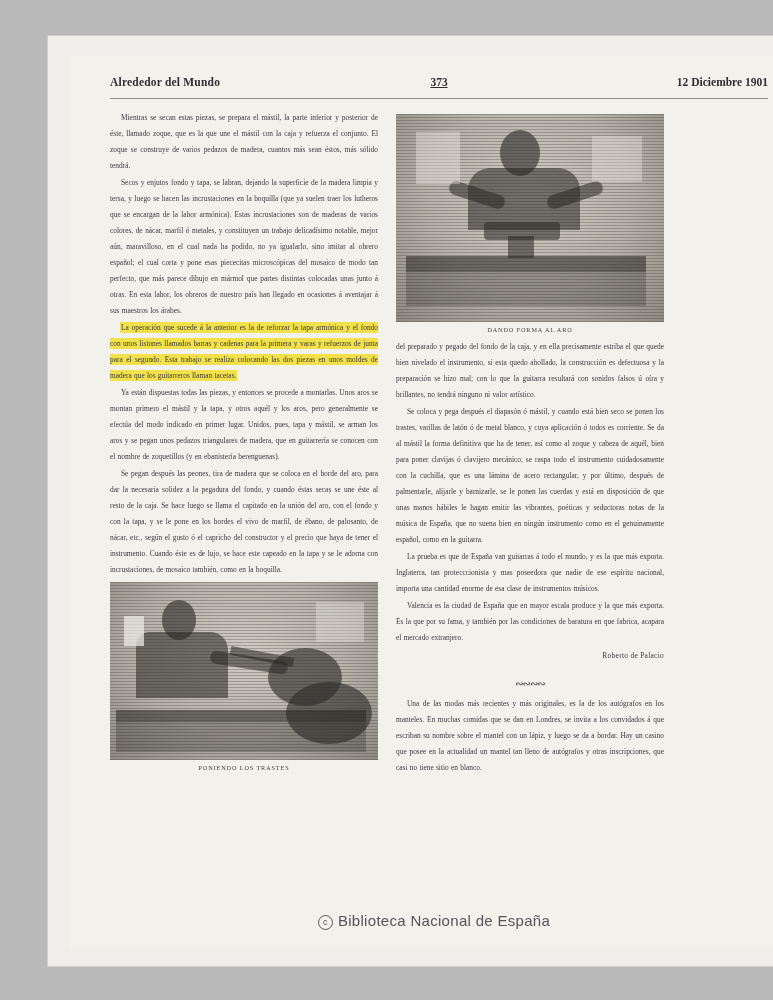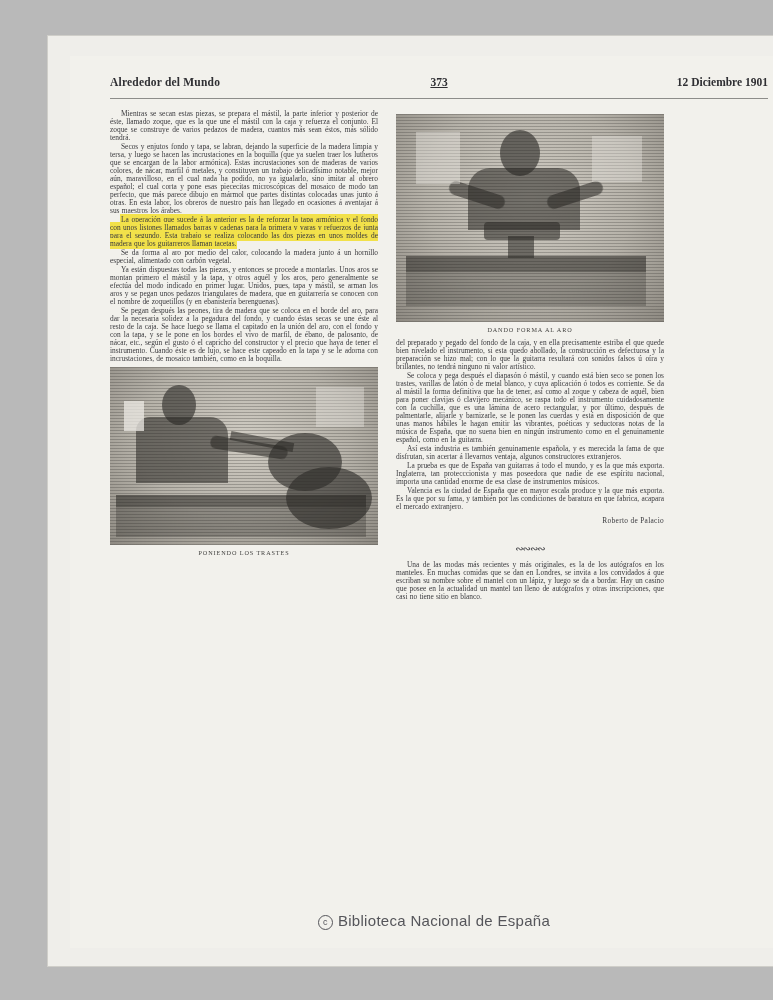--- a/index.html
+++ b/index.html
@@ -70,21 +70,21 @@
   .col {
     position: absolute;
     top: 74px;
     width: 268px;
   }
   .col-left { left: 62px; }
   .col-right { left: 348px; }
 
   .para {
     font-size: 7.4px;
-    line-height: 8px;
+    line-height: 16px;
     color: #3a3a3e;
     text-align: justify;
     text-indent: 11px;
     margin: 0 0 1px 0;
     word-spacing: .4px;
     filter: blur(.25px);
   }
   .para.noind { text-indent: 0; }
   .hl {
     background: #f2e14a;
@@ -184,21 +184,20 @@
   <div class="masthead">
     <span class="mh-left">Alrededor del Mundo</span>
     <span class="mh-center">373</span>
     <span class="mh-right">12 Diciembre 1901</span>
   </div>
 
   <div class="col col-left">
     <p class="para">Mientras se secan estas piezas, se prepara el mástil, la parte inferior y posterior de éste, llamado zoque, que es la que une el mástil con la caja y refuerza el conjunto. El zoque se construye de varios pedazos de madera, cuantos más sean éstos, más sólido tendrá.</p>
     <p class="para">Secos y enjutos fondo y tapa, se labran, dejando la superficie de la madera limpia y tersa, y luego se hacen las incrustaciones en la boquilla (que ya suelen traer los lutheros que se encargan de la labor armónica). Estas incrustaciones son de maderas de varios colores, de nácar, marfil ó metales, y constituyen un trabajo delicadísimo notable, mejor aún, maravilloso, en el cual nada ha podido, no ya igualarlo, sino imitar al obrero español; el cual corta y pone esas piececitas microscópicas del mosaico de modo tan perfecto, que más parece dibujo en mármol que partes distintas colocadas unas junto á otras. En esta labor, los obreros de nuestro país han llegado en ocasiones á aventajar á sus maestros los árabes.</p>
     <p class="para"><span class="hl">La operación que sucede á la anterior es la de reforzar la tapa armónica y el fondo con unos listones llamados barras y cadenas para la primera y varas y refuerzos de junta para el segundo. Esta trabajo se realiza colocando las dos piezas en unos moldes de madera que los guitarreros llaman tacetas.</span></p>
-    <p class="para">Se da forma al aro por medio del calor, colocando la madera junto á un hornillo especial, alimentado con carbón vegetal.</p>
     <p class="para">Ya están dispuestas todas las piezas, y entonces se procede a montarlas. Unos aros se montan primero el mástil y la tapa, y otros aquél y los aros, pero generalmente se efectúa del modo indicado en primer lugar. Unidos, pues, tapa y mástil, se arman los aros y se pegan unos pedazos triangulares de madera, que en guitarrería se conocen con el nombre de zoquetillos (y en ebanistería berenguenas).</p>
     <p class="para">Se pegan después las peones, tira de madera que se coloca en el borde del aro, para dar la necesaria solidez a la pegadura del fondo, y cuando éstas secas se une éste al resto de la caja. Se hace luego se llama el capitado en la unión del aro, con el fondo y con la tapa, y se le pone en los bordes el vivo de marfil, de ébano, de palosanto, de nácar, etc., según el gusto ó el capricho del constructor y el precio que haya de tener el instrumento. Cuando éste es de lujo, se hace este capeado en la tapa y se le adorna con incrustaciones, de mosaico también, como en la boquilla.</p>
 
     <div class="fig">
       <div class="fig-img" style="height:178px">
         <div class="engrave"></div>
 
         <div class="sil" style="left:52px; top:18px; width:34px; height:40px;"></div>
         <div class="bar" style="left:26px; top:50px; width:92px; height:66px; border-radius:14px 18px 0 0;"></div>
         <div class="bar" style="left:100px; top:74px; width:78px; height:13px; transform:rotate(9deg); border-radius:6px;"></div>
@@ -234,21 +233,20 @@
         <div class="bar" style="left:10px; top:142px; width:240px; height:16px;"></div>
         <div class="bar" style="left:10px; top:158px; width:240px; height:34px; opacity:.5;"></div>
         <div class="lt" style="left:20px; top:18px; width:44px; height:52px; opacity:.55;"></div>
         <div class="lt" style="left:196px; top:22px; width:50px; height:46px; opacity:.5;"></div>
       </div>
       <div class="fig-cap">Dando forma al aro</div>
     </div>
 
     <p class="para noind">del preparado y pegado del fondo de la caja, y en ella precisamente estriba el que quede bien nivelado el instrumento, si esta quedo abollado, la construcción es defectuosa y la preparación se hizo mal; con lo que la guitarra resultará con sonidos falsos ú oíra y brillantes, no tendrá ninguno ni valor artístico.</p>
     <p class="para">Se coloca y pega después el diapasón ó mástil, y cuando está bien seco se ponen los trastes, varillas de latón ó de metal blanco, y cuya aplicación ó todos es corriente. Se da al mástil la forma definitiva que ha de tener, así como al zoque y cabeza de aquél, bien para poner clavijas ó clavijero mecánico, se raspa todo el instrumento cuidadosamente con la cuchilla, que es una lámina de acero rectangular, y por último, después de palmentarle, alijarle y barnizarle, se le ponen las cuerdas y está en disposición de que unas manos hábiles le hagan emitir las vibrantes, poéticas y seductoras notas de la música de España, que no suena bien en ningún instrumento como en el genuinamente español, como en la guitarra.</p>
-    <p class="para">Así esta industria es también genuinamente española, y es merecida la fama de que disfrutan, sin acertar á llevarnos ventaja, algunos constructores extranjeros.</p>
     <p class="para">La prueba es que de España van guitarras á todo el mundo, y es la que más exporta. Inglaterra, tan protecccionista y mas poseedora que nadie de ese espíritu nacional, importa una cantidad enorme de esa clase de instrumentos músicos.</p>
     <p class="para">Valencia es la ciudad de España que en mayor escala produce y la que más exporta. Es la que por su fama, y también por las condiciones de baratura en que fabrica, acapara el mercado extranjero.</p>
 
     <div class="sig">Roberto de Palacio</div>
     <div class="ornament">∾∾∾∾</div>
 
     <p class="para">Una de las modas más recientes y más originales, es la de los autógrafos en los manteles. En muchas comidas que se dan en Londres, se invita a los convidados á que escriban su nombre sobre el mantel con un lápiz, y luego se da a bordar. Hay un casino que posee en la actualidad un mantel tan lleno de autógrafos y otras inscripciones, que casi no tiene sitio en blanco.</p>
   </div>
 
   <div class="watermark">

